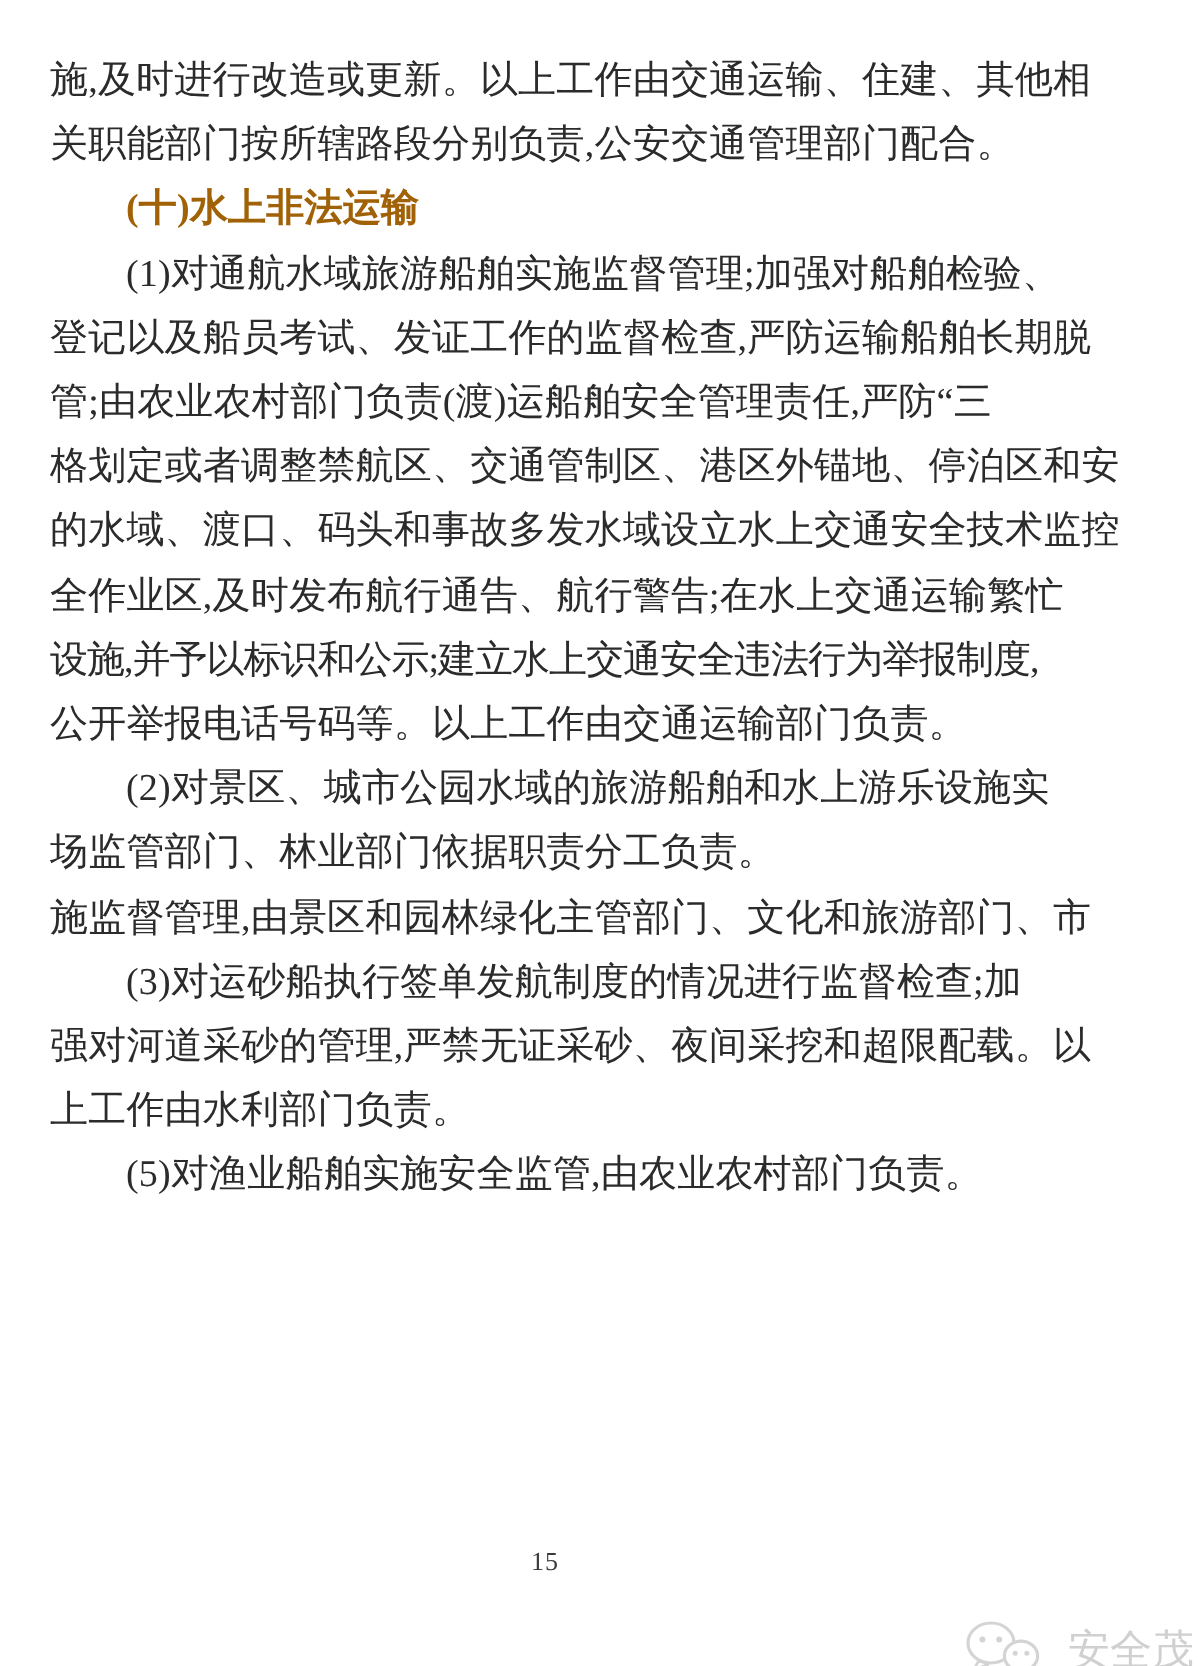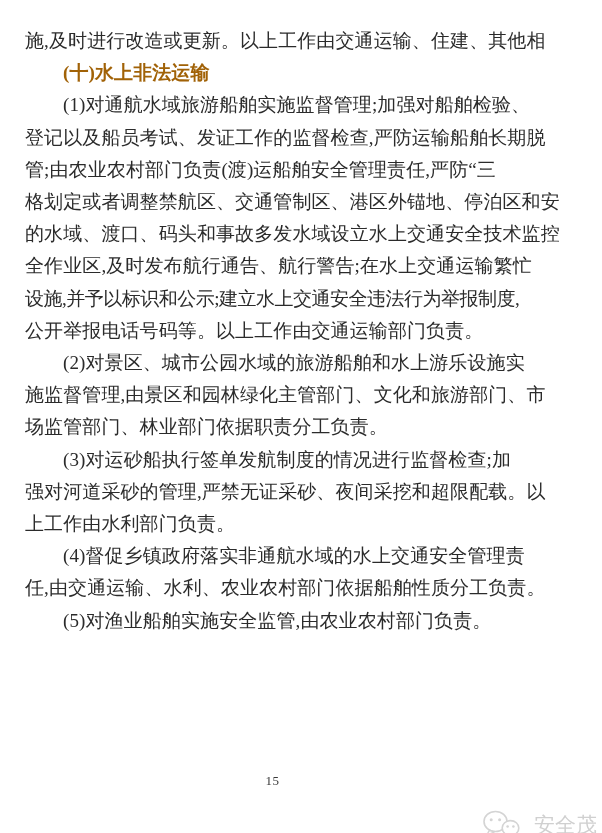--- a/index.html
+++ b/index.html
@@ -70,47 +70,44 @@
   }
 </style>
 </head>
 <body>
 
 <div class="page">
 
   <div class="text-column" id="text-column" style="color: rgb(43, 43, 43);">
       <div class="block">
         <div class="line">施,及时进行改造或更新。以上工作由交通运输、住建、其他相</div>
+        <div class="line">关职能部门按所辖路段分别负责,公安交通管理部门配合。</div>
       </div>
       <div class="block bold">
         <div class="line indent">(十)水上非法运输</div>
       </div>
       <div class="block">
         <div class="line indent">(1)对通航水域旅游船舶实施监督管理;加强对船舶检验、</div>
         <div class="line">登记以及船员考试、发证工作的监督检查,严防运输船舶长期脱</div>
         <div class="line">管;由农业农村部门负责(渡)运船舶安全管理责任,严防“三</div>
         <div class="line">格划定或者调整禁航区、交通管制区、港区外锚地、停泊区和安</div>
         <div class="line">的水域、渡口、码头和事故多发水域设立水上交通安全技术监控</div>
         <div class="line">全作业区,及时发布航行通告、航行警告;在水上交通运输繁忙</div>
         <div class="line tight">设施,并予以标识和公示;建立水上交通安全违法行为举报制度,</div>
         <div class="line">公开举报电话号码等。以上工作由交通运输部门负责。</div>
       </div>
       <div class="block">
         <div class="line indent">(2)对景区、城市公园水域的旅游船舶和水上游乐设施实</div>
+        <div class="line">场监管部门、林业部门依据职责分工负责。</div>
         <div class="line">施监督管理,由景区和园林绿化主管部门、文化和旅游部门、市</div>
-        <div class="line">场监管部门、林业部门依据职责分工负责。</div>
       </div>
       <div class="block">
         <div class="line indent">(3)对运砂船执行签单发航制度的情况进行监督检查;加</div>
         <div class="line">强对河道采砂的管理,严禁无证采砂、夜间采挖和超限配载。以</div>
         <div class="line">上工作由水利部门负责。</div>
-      </div>
-      <div class="block">
-        <div class="line indent">(4)督促乡镇政府落实非通航水域的水上交通安全管理责</div>
-        <div class="line">任,由交通运输、水利、农业农村部门依据船舶性质分工负责。</div>
       </div>
       <div class="block">
         <div class="line indent">(5)对渔业船舶实施安全监管,由农业农村部门负责。</div>
       </div>
     </div>
 
   <div class="page-number">15</div>
 
   <div class="watermark" style="color: rgb(208, 208, 208);">
     <span>

